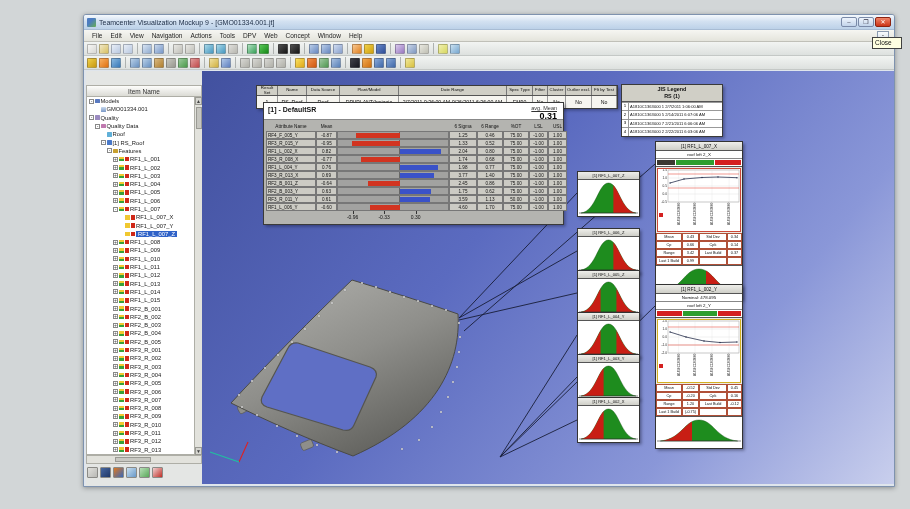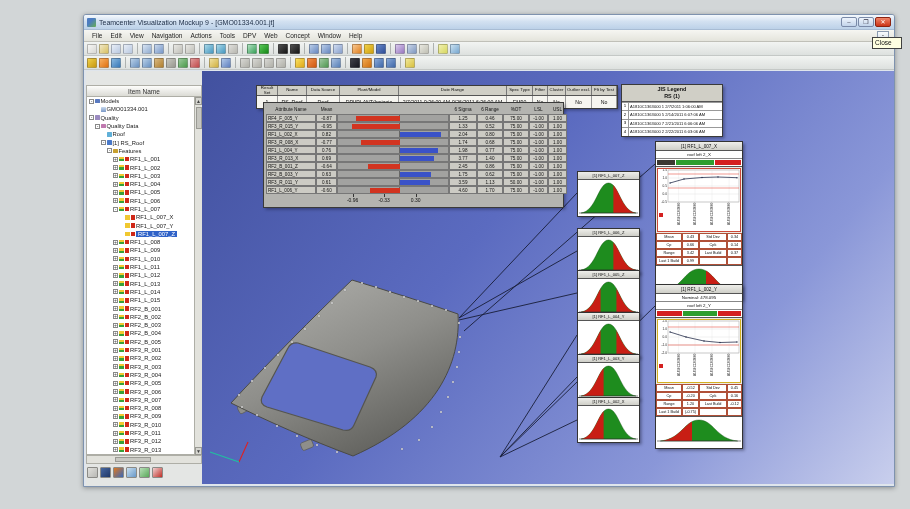--- a/index.html
+++ b/index.html
@@ -597,20 +597,25 @@
             <div class="rt-c" style="width: 108px;">2/7/2011 9:36:00 AM-9/26/2011 6:36:00 AM</div>
             <div class="rt-c" style="width: 26px;">EM90</div>
             <div class="rt-c" style="width: 15px;">No</div>
             <div class="rt-c" style="width: 18px;">No</div>
             <div class="rt-c" style="width: 26px;">No</div>
             <div class="rt-c" style="width: 25px;">No</div>
           </div>
       </div>
 
       <div class="vpanel sumpanel">
+        <div class="sum-header">
+          <div class="sum-title">[1] - DefaultSR</div>
+          <div class="sum-avg-label">avg. Mean</div>
+          <div class="sum-avg-value">0.31</div>
+        </div>
         <div class="sum-table" id="sumTable">
             <div class="sum-hr">
               <div class="sum-hc" style="width: 50px;">Attribute Name</div>
               <div class="sum-hc" style="width: 21px;">Mean</div>
               <div class="sum-hc" style="width: 112px;"></div>
               <div class="sum-hc" style="width: 28px;">6 Sigma</div>
               <div class="sum-hc" style="width: 26px;">6 Range</div>
               <div class="sum-hc" style="width: 26px;">%OT</div>
               <div class="sum-hc" style="width: 19px;">LSL</div>
               <div class="sum-hc" style="width: 19px;">USL</div>

